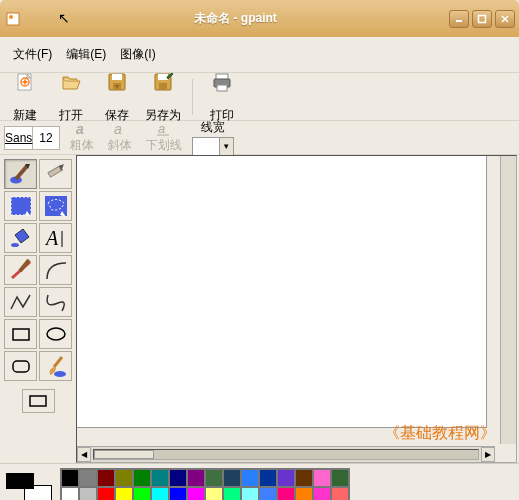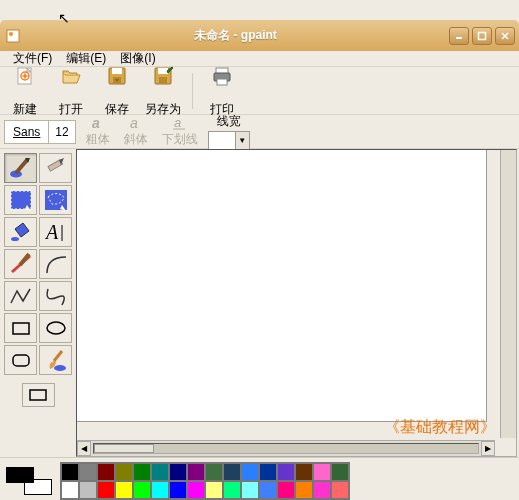--- a/index.html
+++ b/index.html
@@ -1,30 +1,30 @@
 <!DOCTYPE html>
 <html><head>
 <meta charset="utf-8">
 <style>
 * { box-sizing: border-box; margin: 0; padding: 0; }
 body { font-family: sans-serif; font-size: 12px; background: #efebe2; width: 519px; height: 500px; overflow: hidden; }
-.titlebar { height: 31px; background: linear-gradient(#e8c78f,#d8a95c); display: flex; align-items: center; padding: 0 4px; border-radius: 5px 5px 0 0; margin-top: 20px; }
+.titlebar { height: 37px; background: linear-gradient(#e8c78f,#d8a95c); display: flex; align-items: center; padding: 0 4px; border-radius: 5px 5px 0 0; }
 .title-left { width: 18px; height: 18px; display:flex;align-items:center;justify-content:center; }
 .title-text { flex: 1; text-align: center; color: #fff; font-weight: bold; text-shadow: 0 1px 1px rgba(0,0,0,.3); }
 .win-btns { display: flex; gap: 3px; }
 .win-btn { width: 20px; height: 18px; background: linear-gradient(#e8c78f,#c89550); border: 1px solid #a67840; border-radius: 3px; display: flex; align-items: center; justify-content: center; color: #fff; font-size: 10px; cursor: pointer; }
-.menubar { height: 16px; display: flex; align-items: center; padding: 0 6px; background: #efebe2; border-bottom: 1px solid #d8d4c8; }
+.menubar { height: 36px; display: flex; align-items: center; padding: 0 6px; background: #efebe2; border-bottom: 1px solid #d8d4c8; }
 .menu-item { padding: 3px 7px; cursor: pointer; }
 .toolbar { height: 48px; background: #efebe2; border-bottom: 1px solid #d8d4c8; display: flex; align-items: center; padding: 2px 4px; gap: 4px; }
 .tool-btn { width: 42px; display: flex; flex-direction: column; align-items: center; gap: 13px; cursor: pointer; padding: 2px; border: 1px solid transparent; }
 .tool-icon { width: 24px; height: 24px; display:flex;align-items:center;justify-content:center; }
 .sep { width: 1px; height: 36px; background: #d0ccbf; margin: 0 4px; }
 .formatbar { height: 34px; display: flex; align-items: center; padding: 2px 4px; gap: 6px; border-bottom: 1px solid #d8d4c8; }
 .font-box { display: flex; border: 1px solid #b8b3a3; background: #fff; }
-.font-name { padding: 4px 8px; border-right: 1px solid #b8b3a3; text-decoration: underline; }
+.font-name { padding: 4px 0; border-right: 1px solid #b8b3a3; text-decoration: underline; }
 .font-size { padding: 4px 6px; }
 .fmt-btn { display: flex; flex-direction: column; align-items: center; color: #b0aca0; padding: 0 4px; }
 .line-width-group { display:flex; flex-direction:column; align-items:center; gap:1px; }
 .lw-combo { display:flex; border:1px solid #999; }
 .lw-swatch { width:26px; height:18px; background:#fff; }
 .lw-arrow { width:14px; height:18px; background:#e8e4d8; border-left:1px solid #999; display:flex;align-items:center;justify-content:center;font-size:8px; }
 .main-area { display: flex; height: 308px; }
 .tool-panel { width: 76px; padding: 4px; display: flex; flex-direction: column; gap: 2px; }
 .tool-row { display: flex; gap: 2px; }
 .tool-cell { width: 33px; height: 30px; border: 1px solid #b0ab9b; background: #efebe2; display: flex; align-items: center; justify-content: center; cursor: pointer; }

